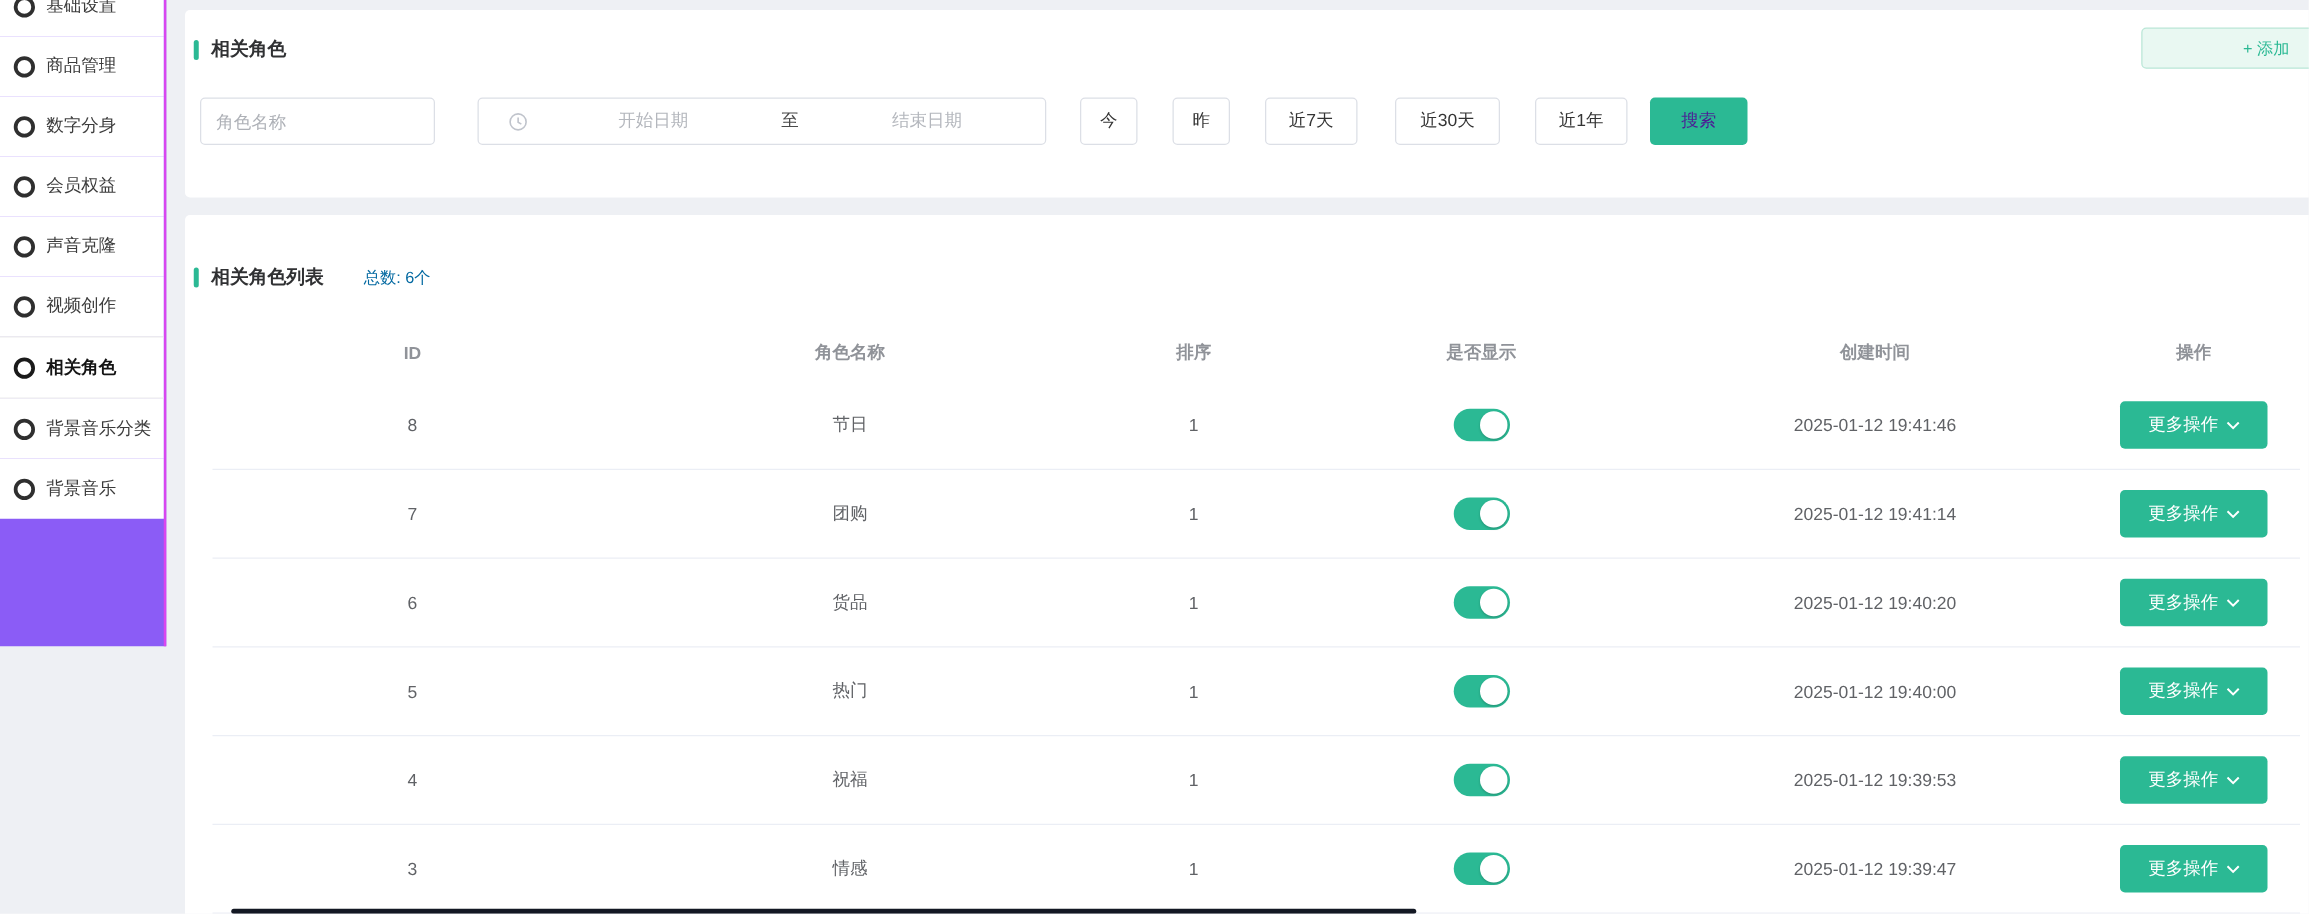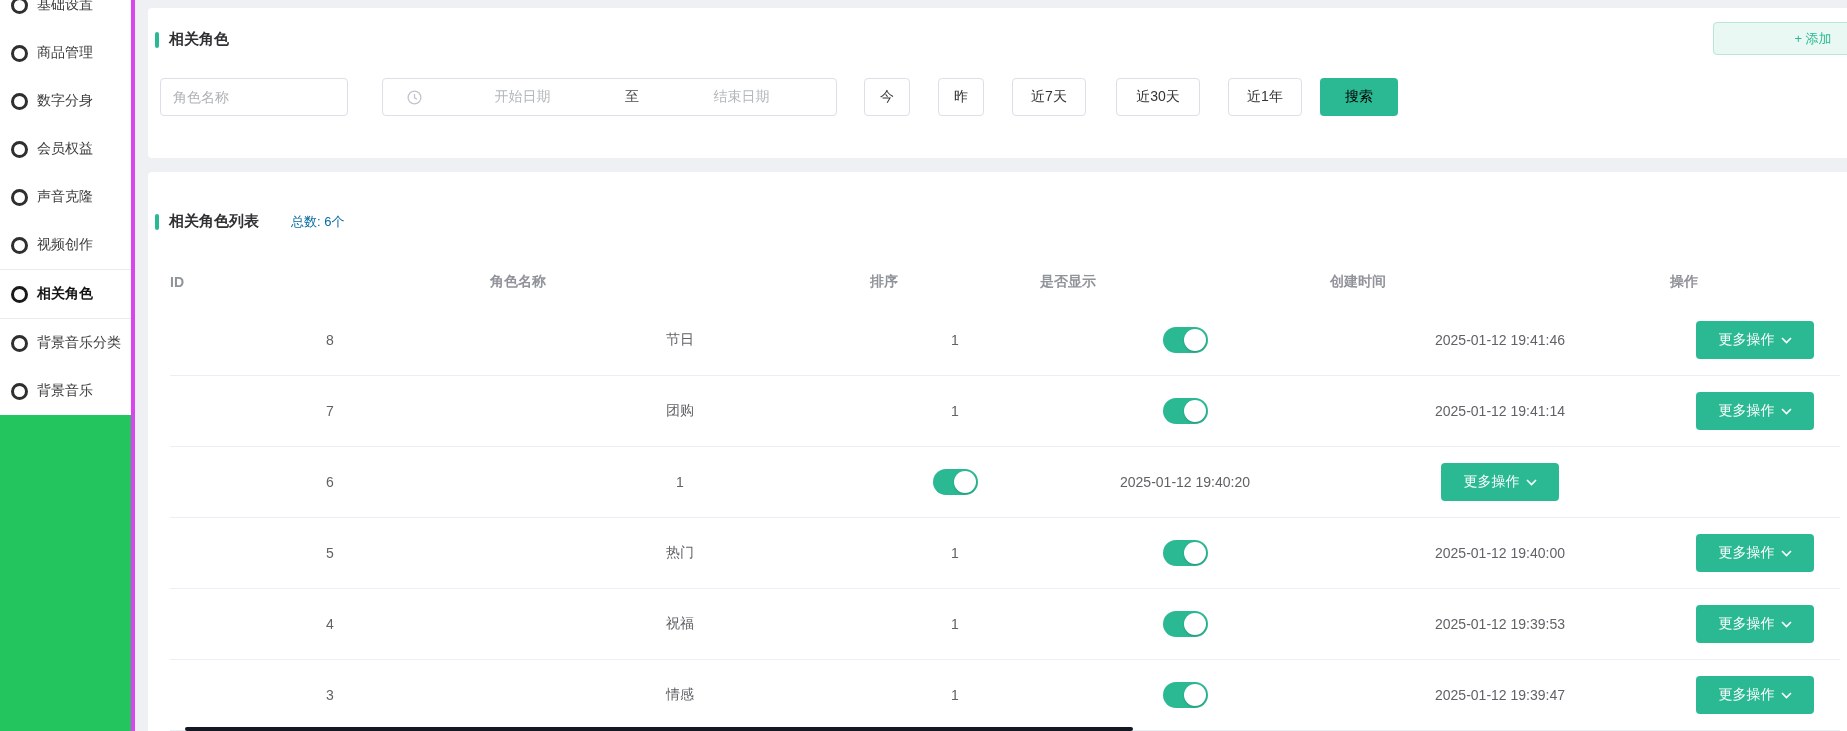--- a/index.html
+++ b/index.html
@@ -4,22 +4,22 @@
 <style>
   html,body{margin:0;padding:0;}
   body{
     width:1847px;height:731px;position:relative;overflow:hidden;
     background:#eef0f4;
     font-family:"Liberation Sans","DejaVu Sans",sans-serif;
     -webkit-font-smoothing:antialiased;
   }
   
   .sidebar{
-    position:absolute;left:0;top:0;width:131px;height:731px;
-    background:#22c55e;border-right:4px solid #d946ef;z-index:2;
+    position:absolute;left:0;top:0;width:131px;height:517px;
+    background:#8b5cf6;border-right:2px solid #d946ef;z-index:2;
   }
   .side-list{position:absolute;left:0;top:-19px;width:100%;}
   .side-item{
     height:48px;display:flex;align-items:center;gap:9px;
     padding-left:11px;cursor:pointer;background:#fff;
   }
   .radio-icon{
     width:11px;height:11px;border:3px solid #2f2f2f;border-radius:50%;
     background:#fff;flex:0 0 auto;
   }
@@ -51,37 +51,37 @@
   .date-range .sep{flex:0 0 auto;font-size:14px;color:#4a4a4a;padding:0 6px;}
   .clock-icon{flex:0 0 auto;margin-right:4px;display:flex;align-items:center;}
   .quick-btn,.plain-btn{
     position:absolute;top:0;height:38px;box-sizing:border-box;
     background:#fff;border:1px solid #dcdfe6;border-radius:4px;
     font-size:14px;color:#333;cursor:pointer;font-family:inherit;
     display:flex;align-items:center;justify-content:center;padding:0 10px;
   }
   .search-btn{
     position:absolute;top:0;left:1160px;width:78px;height:38px;border:none;
-    background:var(--primary);color:#000000;font-size:14px;border-radius:4px;
+    background:var(--primary);color:#4c1d95;font-size:14px;border-radius:4px;
     cursor:pointer;font-family:inherit;
   }
   .add-btn{
     position:absolute;top:14px;left:1565px;width:200px;height:33px;
     background:#e9f8f2;border:1px solid #b9e6d6;border-radius:4px;
     color:var(--primary);font-size:13px;cursor:pointer;font-family:inherit;
     display:flex;align-items:center;justify-content:center;
   }
   
   .thead,.trow{
     display:grid;margin:0 20px 0 22px;
     grid-template-columns:320px 380px 170px 290px 340px 1fr;
     align-items:center;
   }
   .thead{position:absolute;top:86px;left:0;right:0;height:47px;}
-  .hcell{text-align:left;font-size:14px;color:#909399;font-weight:bold;}
+  .hcell{text-align:center;font-size:14px;color:#909399;font-weight:bold;}
   .tbody{position:absolute;top:133px;left:0;right:0;}
   .trow{height:70px;border-bottom:1px solid #ebeef5;}
   .cell{text-align:center;font-size:14px;color:#606266;}
   .cell-flex{display:flex;justify-content:center;align-items:center;}
   .toggle{
     width:45px;height:26px;border-radius:13px;background:#dcdfe6;
     position:relative;cursor:pointer;display:inline-block;
   }
   .toggle.on{background:var(--primary);}
   .knob{
@@ -246,20 +246,21 @@
         <span>更多操作</span>
         <svg width="11" height="7" viewBox="0 0 11 7">
               <path d="M1 1l4.5 4.5L10 1" fill="none" stroke="#ffffff" stroke-width="1.6"></path>
             </svg>
       </button>
     </div>
   </div>
 
   <div class="trow">
     <div class="cell">6</div>
+    <div class="cell">货品</div>
     <div class="cell">1</div>
     <div class="cell cell-flex">
       <span class="toggle on">
             <span class="knob"></span>
           </span>
     </div>
     <div class="cell">2025-01-12 19:40:20</div>
     <div class="cell cell-flex">
       <button class="more-btn">
         <span>更多操作</span>

